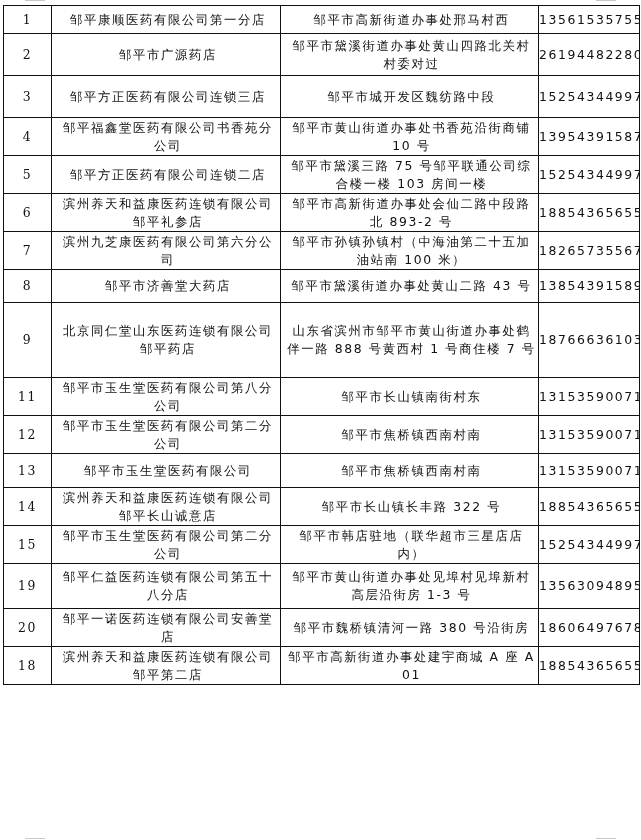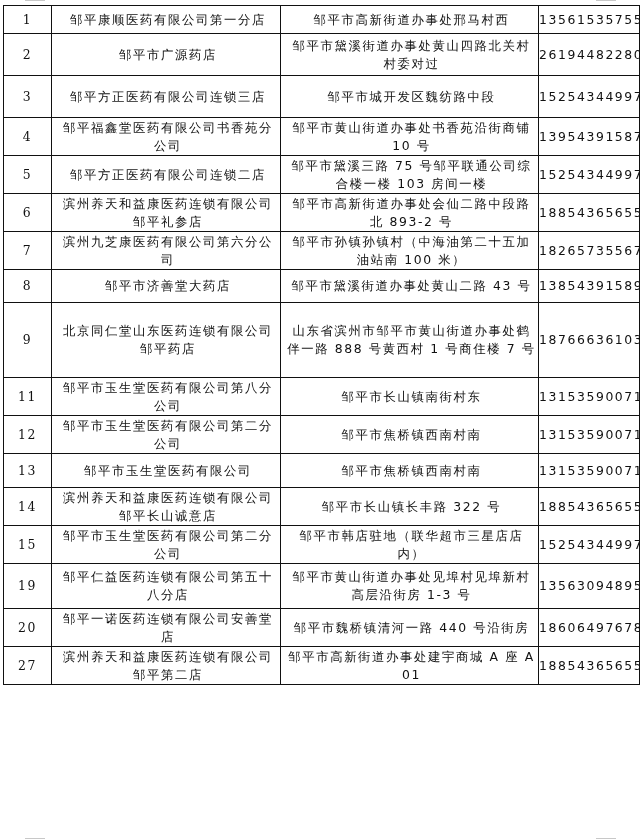--- a/index.html
+++ b/index.html
@@ -157,23 +157,23 @@
       </tr>
       <tr style="height: 45px;">
         <td class="c-no">19</td>
         <td class="c-name">邹平仁益医药连锁有限公司第五十八分店</td>
         <td class="c-addr">邹平市黄山街道办事处见埠村见埠新村高层沿街房 1-3 号</td>
         <td class="c-phone">13563094895</td>
       </tr>
       <tr style="height: 38px;">
         <td class="c-no">20</td>
         <td class="c-name">邹平一诺医药连锁有限公司安善堂店</td>
-        <td class="c-addr">邹平市魏桥镇清河一路 440 号沿街房</td>
+        <td class="c-addr">邹平市魏桥镇清河一路 380 号沿街房</td>
         <td class="c-phone">18606497678</td>
       </tr>
       <tr style="height: 38px;">
-        <td class="c-no">27</td>
+        <td class="c-no">18</td>
         <td class="c-name">滨州养天和益康医药连锁有限公司邹平第二店</td>
         <td class="c-addr">邹平市高新街道办事处建宇商城 A 座 A01</td>
         <td class="c-phone">18854365655</td>
       </tr>
     </tbody>
 </table>
 
 </body></html>

